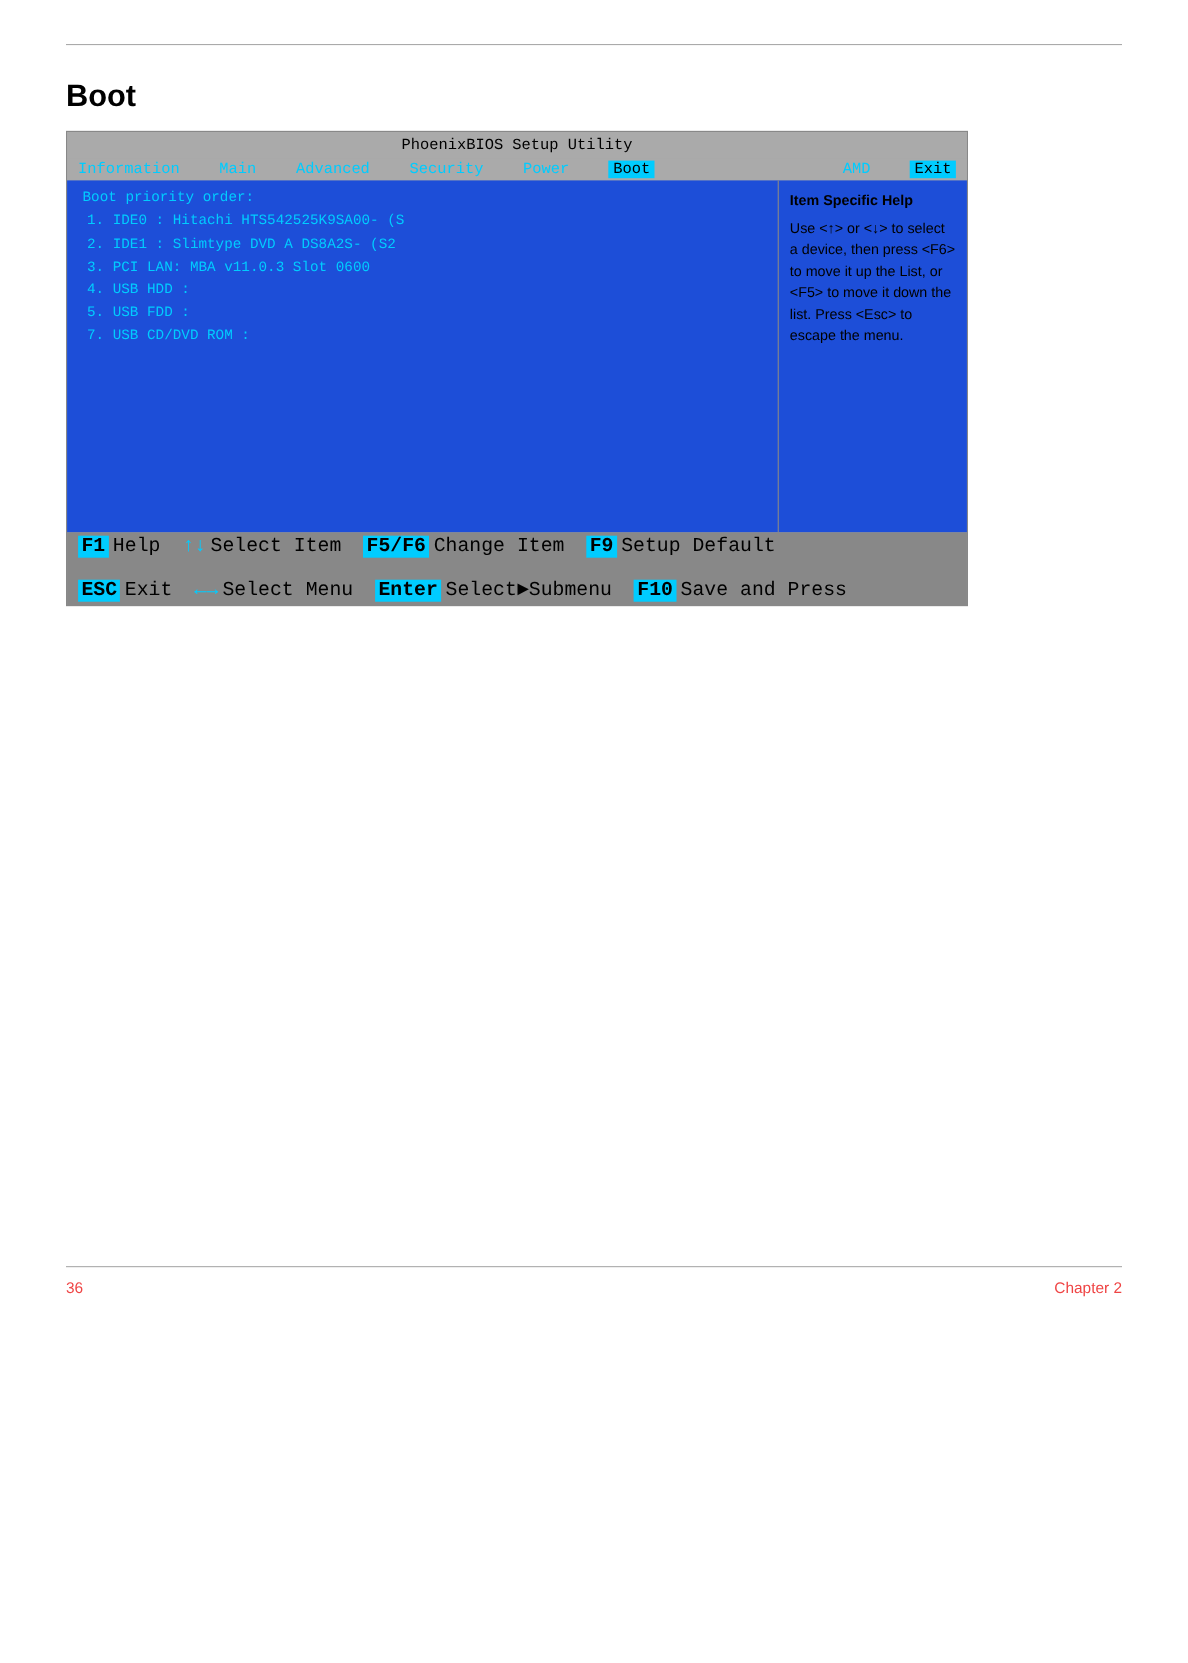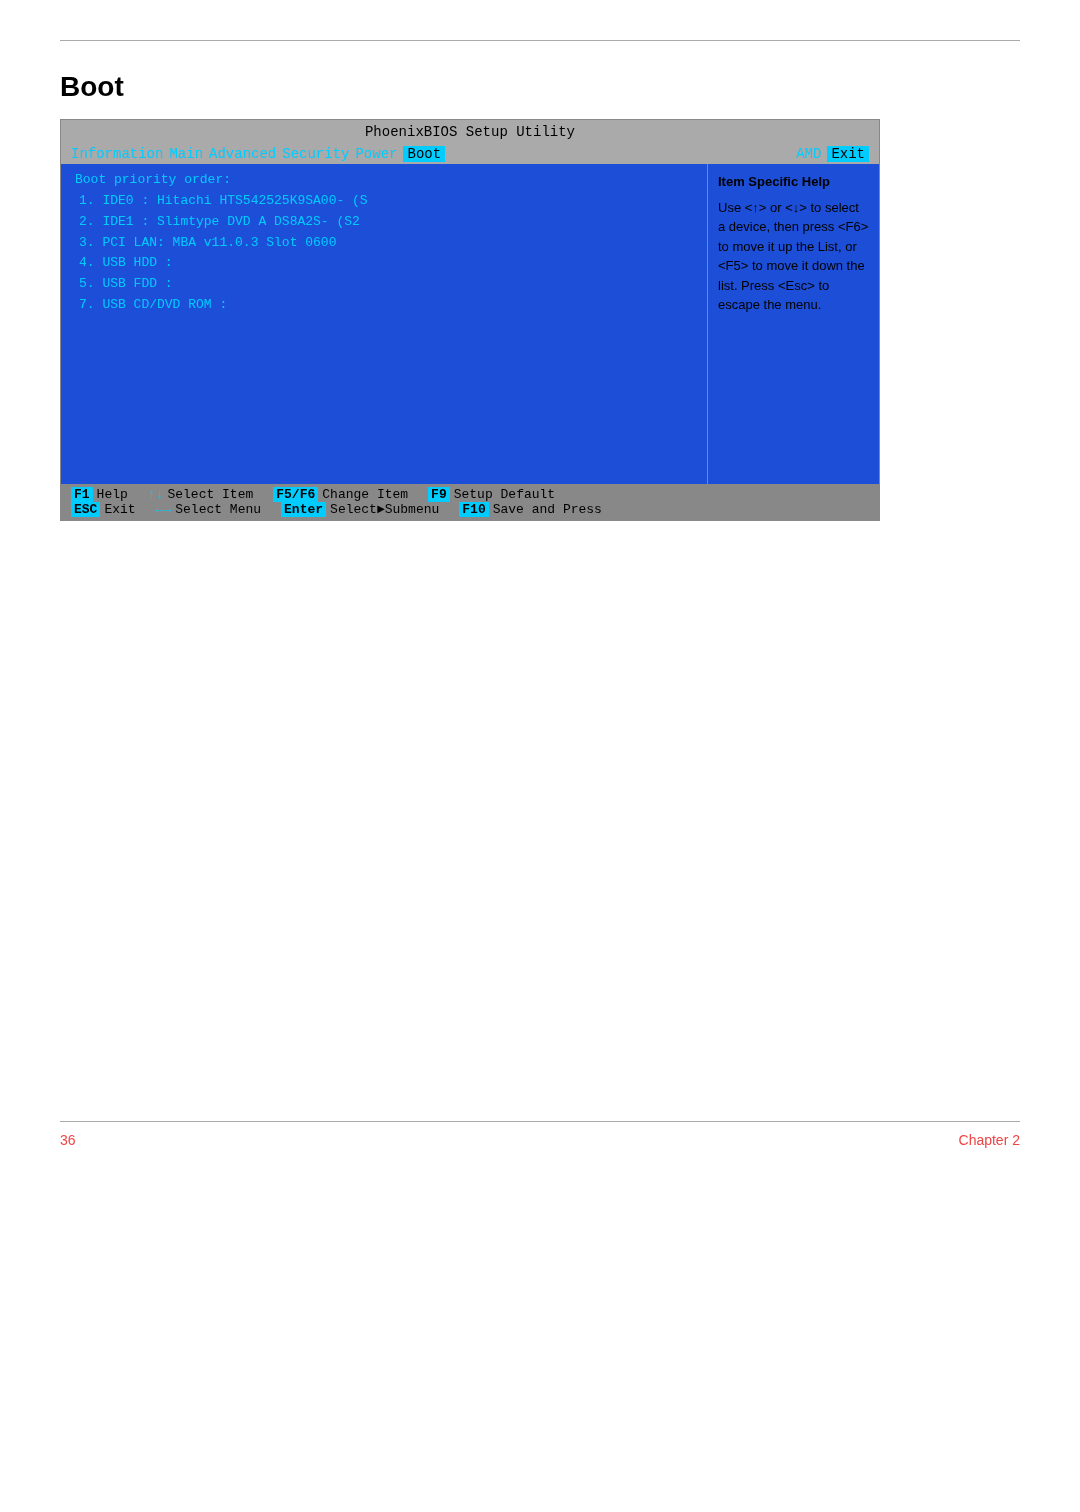--- a/index.html
+++ b/index.html
@@ -60,21 +60,21 @@
       color: #000000;
       font-family: 'Courier New', monospace;
     }
 
     .bios-menu-bar {
       background: #aaaaaa;
       display: flex;
       padding: 2px 10px;
       font-size: 14px;
       font-family: 'Courier New', monospace;
-      gap: 6px;
+      gap: 36px;
     }
 
     .bios-menu-item {
       color: #00ccff;
       cursor: pointer;
     }
 
     .bios-menu-item.active {
       background: #00ccff;
       color: #000000;
@@ -133,22 +133,23 @@
     }
 
     .bios-empty-space {
       height: 160px;
     }
 
     .bios-footer {
       background: #888888;
       display: flex;
       padding: 3px 10px;
-      font-size: 13px;
-      font-family: 'Courier New', monospace;
+      font-size: 18px;
+      font-family: 'Courier New', monospace;
+      gap: 20px;
       flex-wrap: wrap;
     }
 
     .bios-footer-row {
       display: flex;
       width: 100%;
       gap: 20px;
     }
 
     .footer-key {

